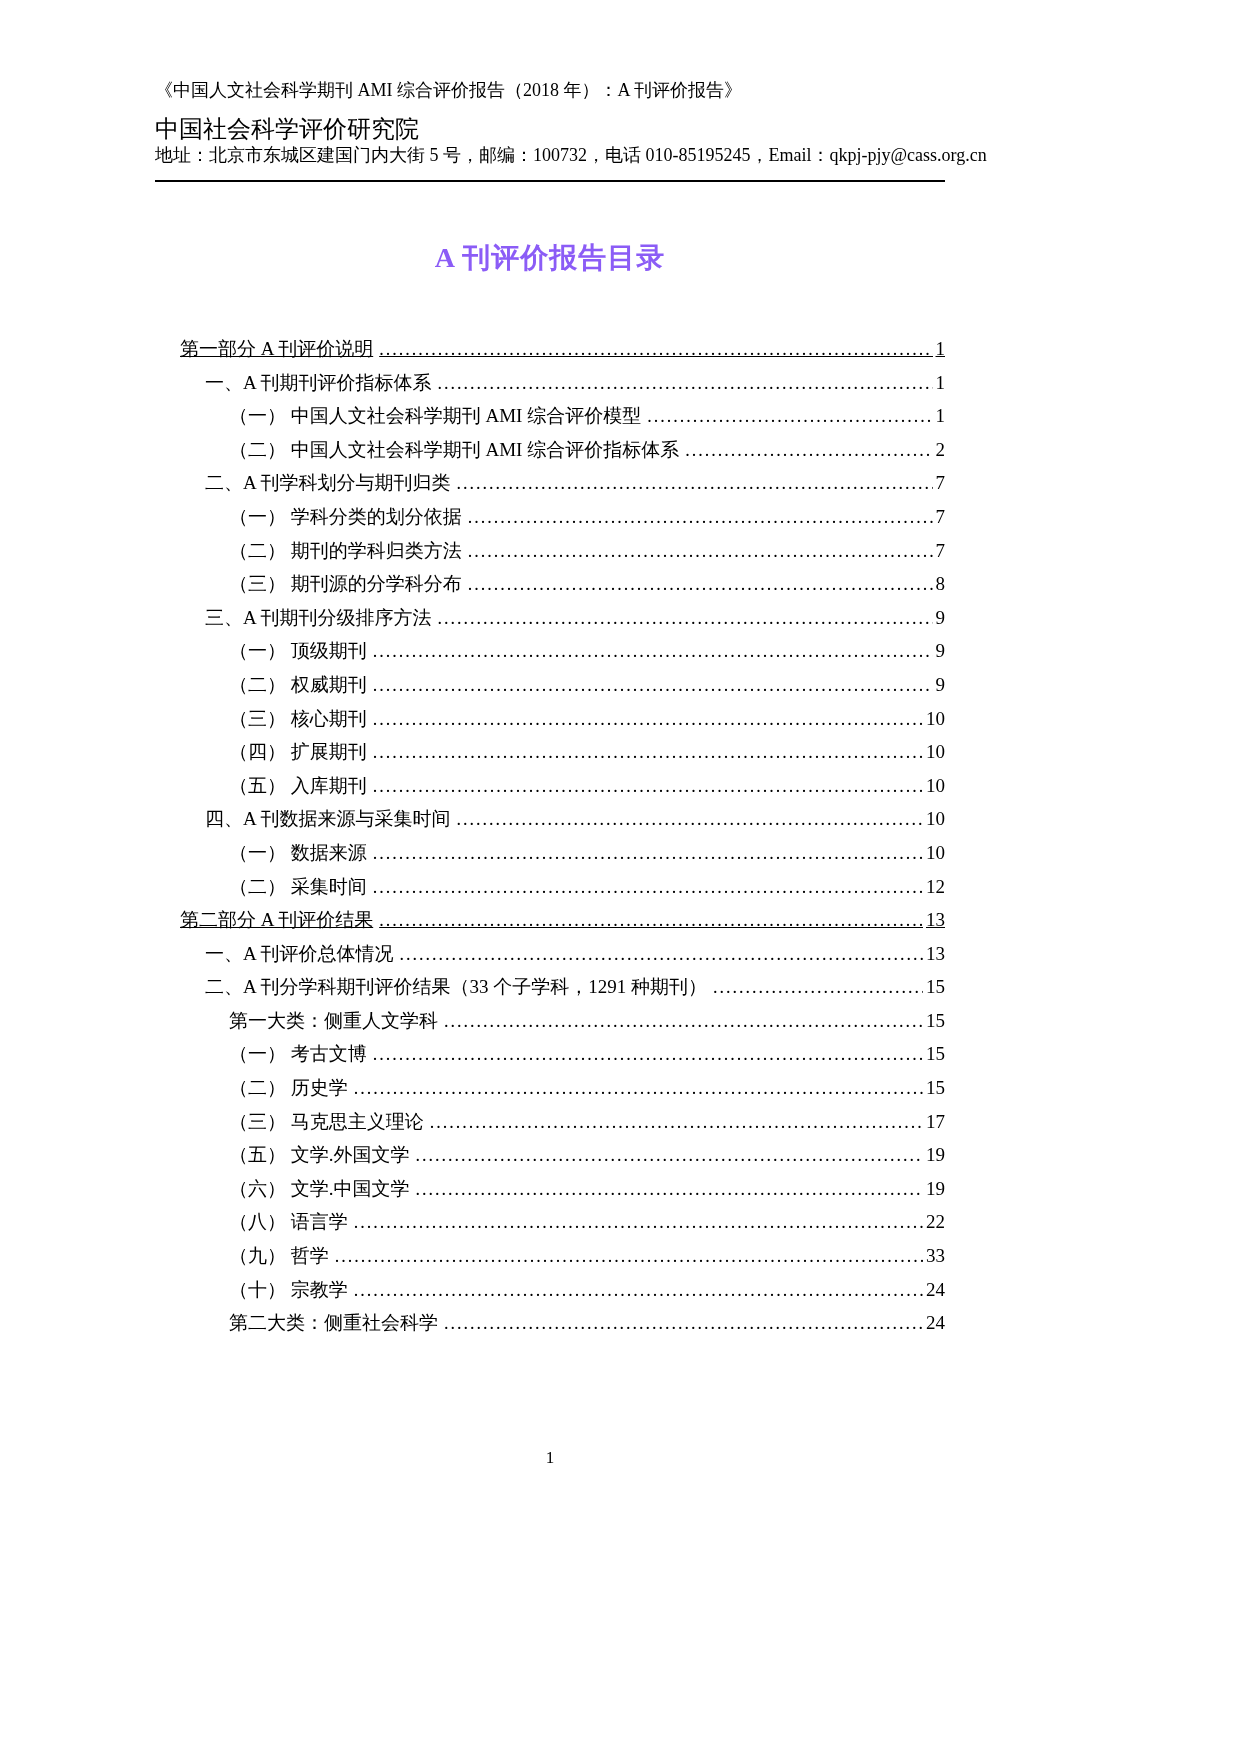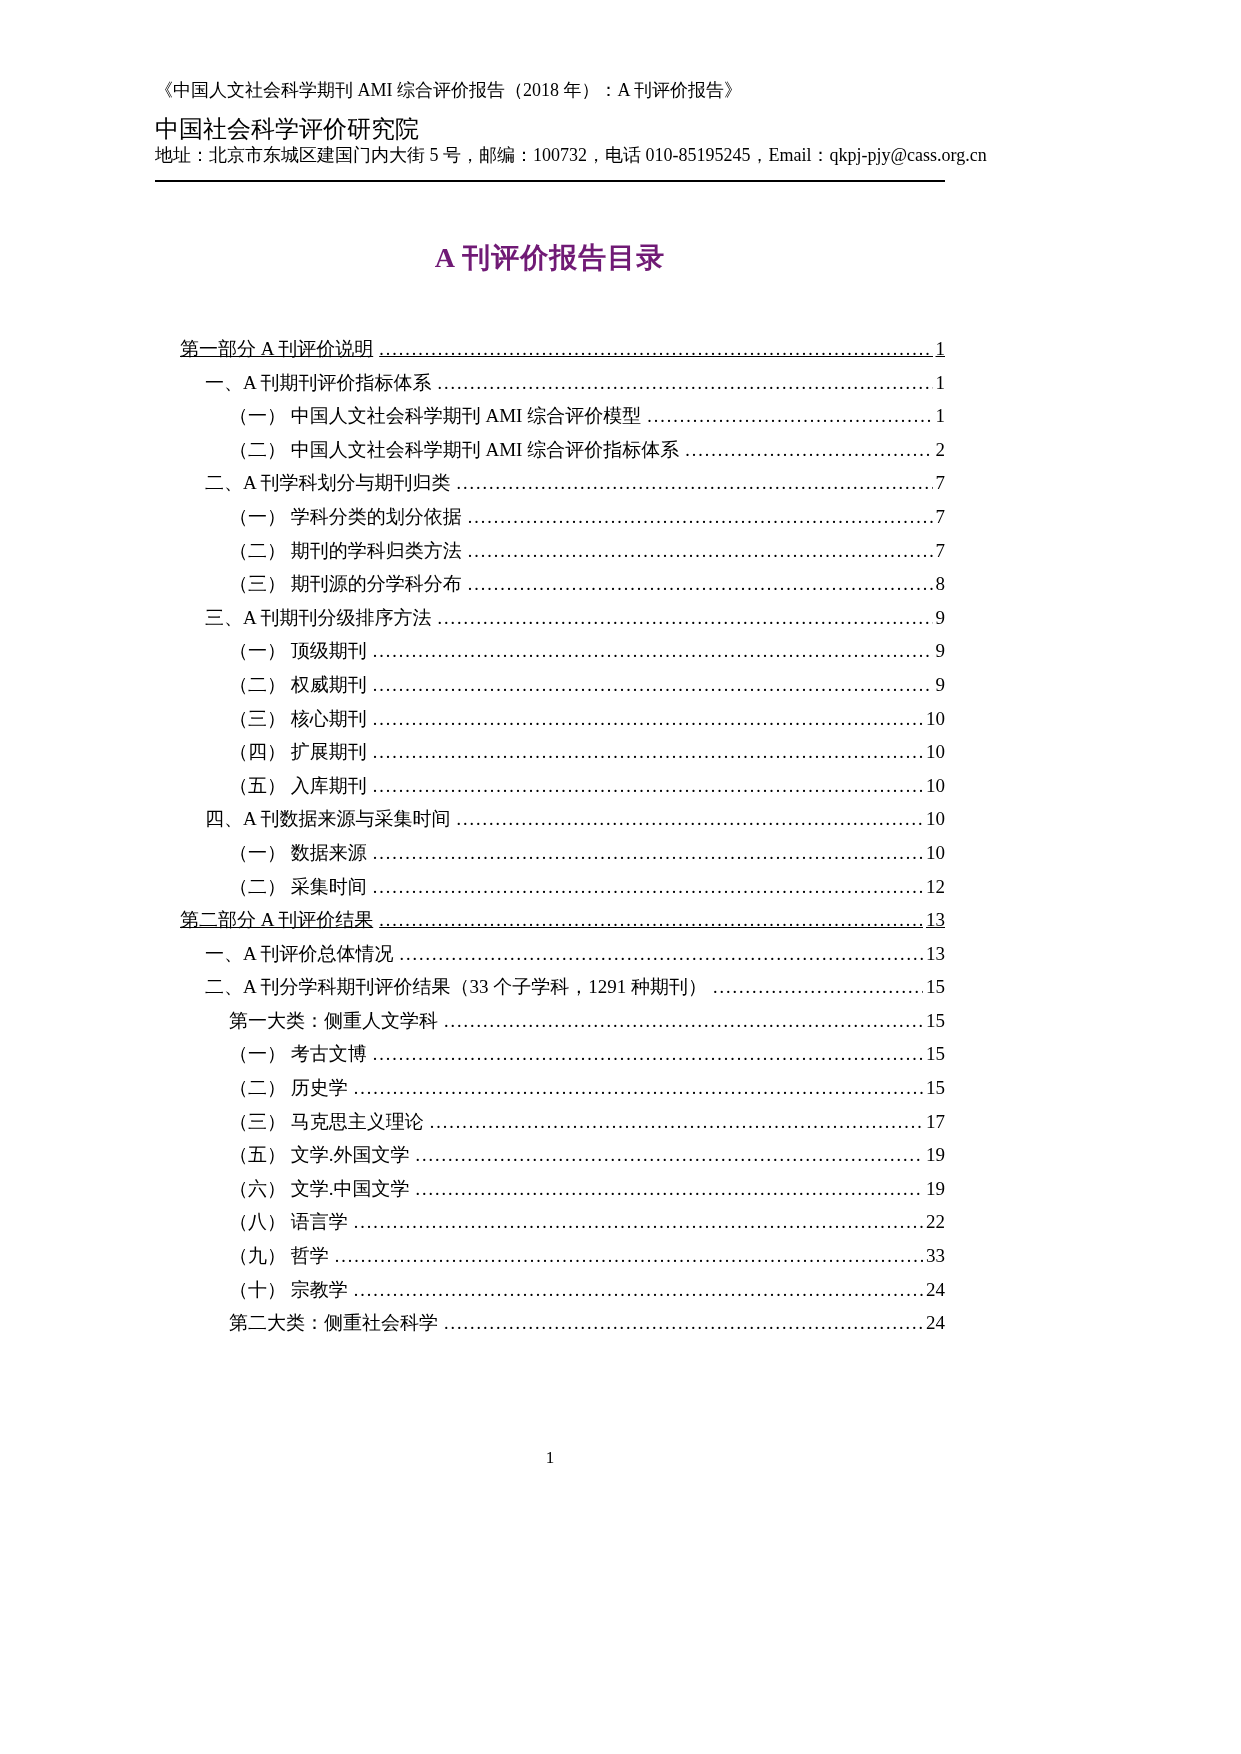--- a/index.html
+++ b/index.html
@@ -107,21 +107,21 @@
 <div class="page">
   <div class="content">
 
     <header class="doc-header">
       <div class="header-line1">《中国人文社会科学期刊 AMI 综合评价报告（2018 年）：A 刊评价报告》</div>
       <div class="header-line2">中国社会科学评价研究院</div>
       <div class="header-line3">地址：北京市东城区建国门内大街 5 号，邮编：100732，电话 010-85195245，Email：qkpj-pjy@cass.org.cn</div>
       <hr class="header-rule">
     </header>
 
-    <h1 class="toc-title" style="color: #701a75;">A 刊评价报告目录</h1>
+    <h1 class="toc-title" style="color: #8b5cf6;">A 刊评价报告目录</h1>
 
     <div class="toc">
   <div class="toc-row level-0">
     <span class="toc-text">第一部分 A 刊评价说明</span>
     <span class="leader"></span>
     <span class="toc-page">1</span>
   </div>
 
   <div class="toc-row level-1">
     <span class="toc-text">一、A 刊期刊评价指标体系</span>

